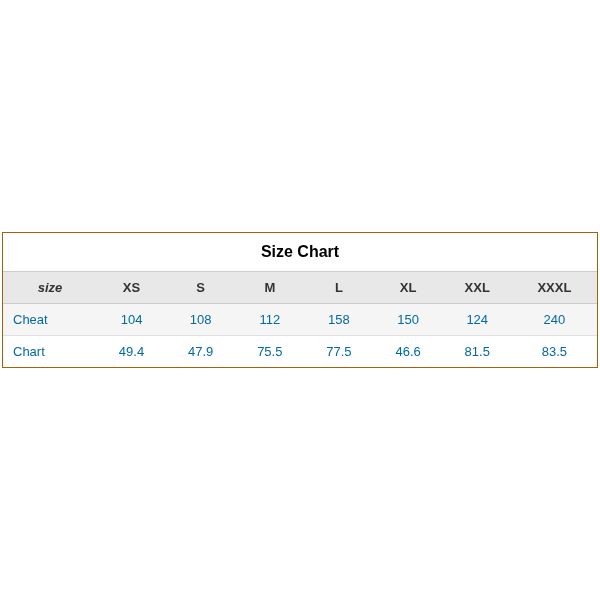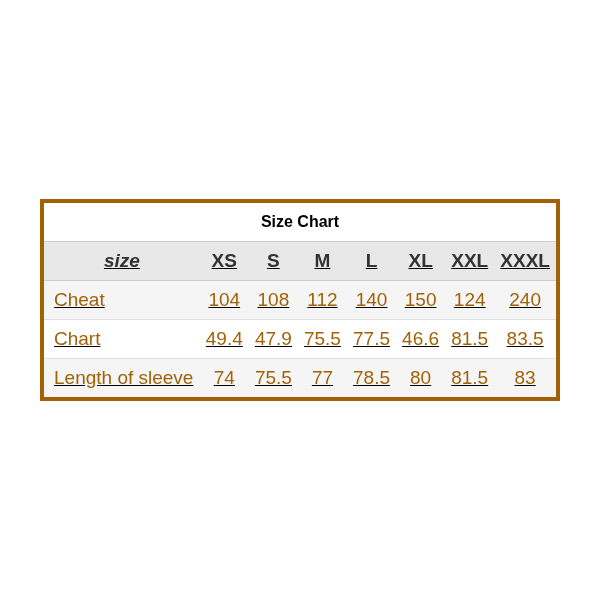--- a/index.html
+++ b/index.html
@@ -12,38 +12,37 @@
       width: 600px;
       height: 600px;
       background-color: #ffffff;
       display: flex;
       align-items: center;
       justify-content: center;
       font-family: Arial, sans-serif;
     }
 
     .table-container {
-      width: 520px;
-      border: 4px solid #a16207;
+      width: 596px;
+      border: 1px solid #a16207;
     }
 
     .table-title {
       text-align: center;
       padding: 10px;
       font-size: 16px;
       font-weight: bold;
       border-bottom: 1px solid #cccccc;
       background-color: #ffffff;
     }
 
     table {
       width: 100%;
       border-collapse: collapse;
-      font-size: 19px;
-      text-decoration: underline;
+      font-size: 13px;
     }
 
     thead tr {
       background-color: #e8e8e8;
     }
 
     thead th {
       padding: 8px 6px;
       text-align: center;
       font-weight: bold;
@@ -60,21 +59,21 @@
       background-color: #f5f5f5;
     }
 
     tbody tr:nth-child(even) {
       background-color: #ffffff;
     }
 
     tbody td {
       padding: 8px 6px;
       text-align: center;
-      color: #a16207;
+      color: #0369a1;
       border-bottom: 1px solid #e0e0e0;
     }
 
     tbody td:first-child {
       text-align: left;
       padding-left: 10px;
       font-weight: normal;
     }
 
     tbody tr:last-child td {
@@ -100,40 +99,30 @@
           <th>XXXL</th>
         </tr>
     </thead>
     <tbody>
 
     <tr>
           <td>Cheat</td>
           <td>104</td>
           <td>108</td>
           <td>112</td>
-          <td>140</td>
+          <td>158</td>
           <td>150</td>
           <td>124</td>
           <td>240</td>
         </tr>
         <tr>
           <td>Chart</td>
           <td>49.4</td>
           <td>47.9</td>
           <td>75.5</td>
           <td>77.5</td>
           <td>46.6</td>
           <td>81.5</td>
           <td>83.5</td>
         </tr>
-        <tr>
-          <td>Length of sleeve</td>
-          <td>74</td>
-          <td>75.5</td>
-          <td>77</td>
-          <td>78.5</td>
-          <td>80</td>
-          <td>81.5</td>
-          <td>83</td>
-        </tr>
       </tbody>
   </table>
 </div>
 
 </body></html>

